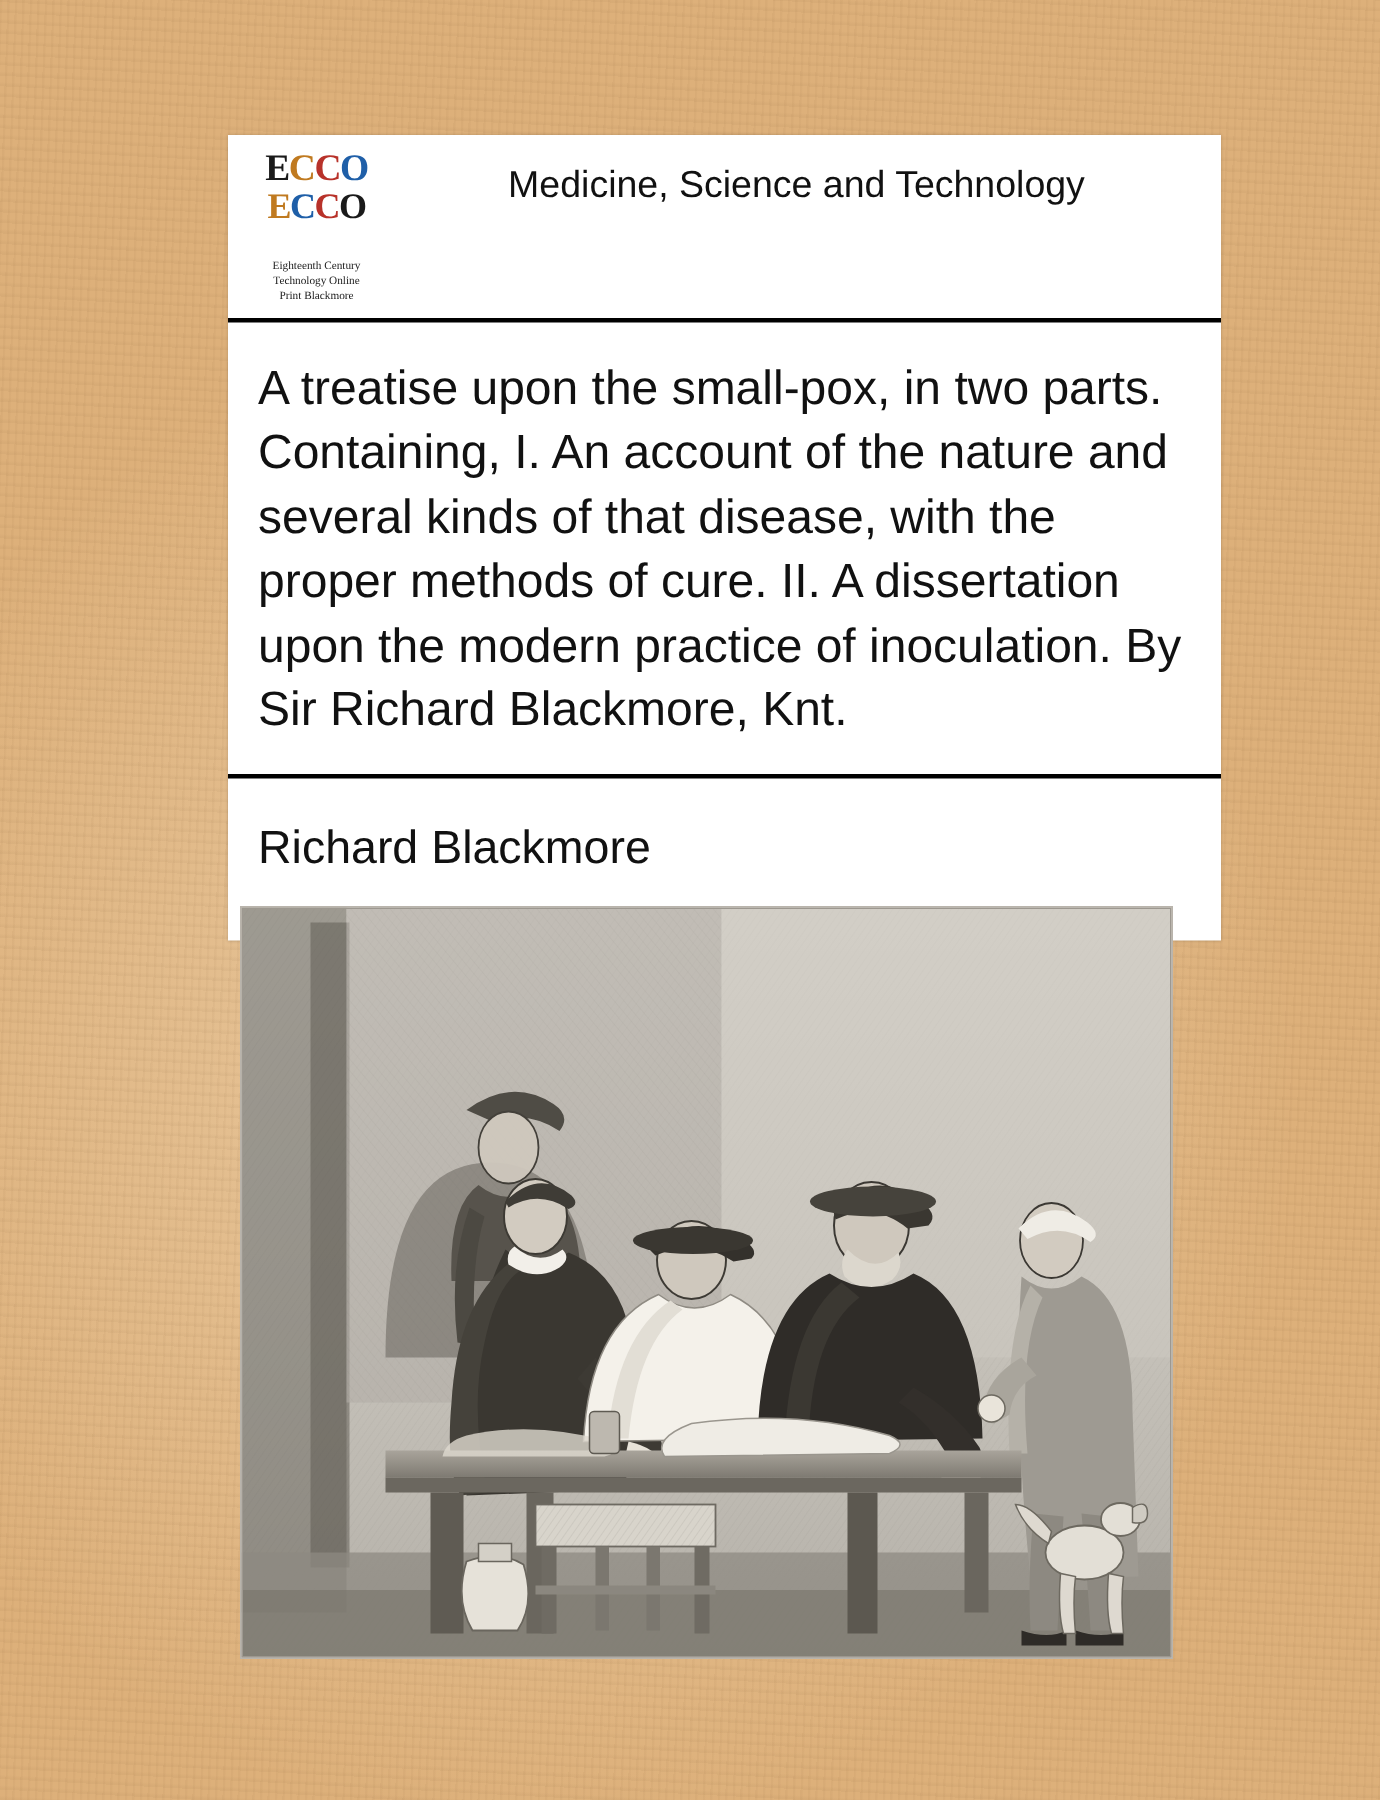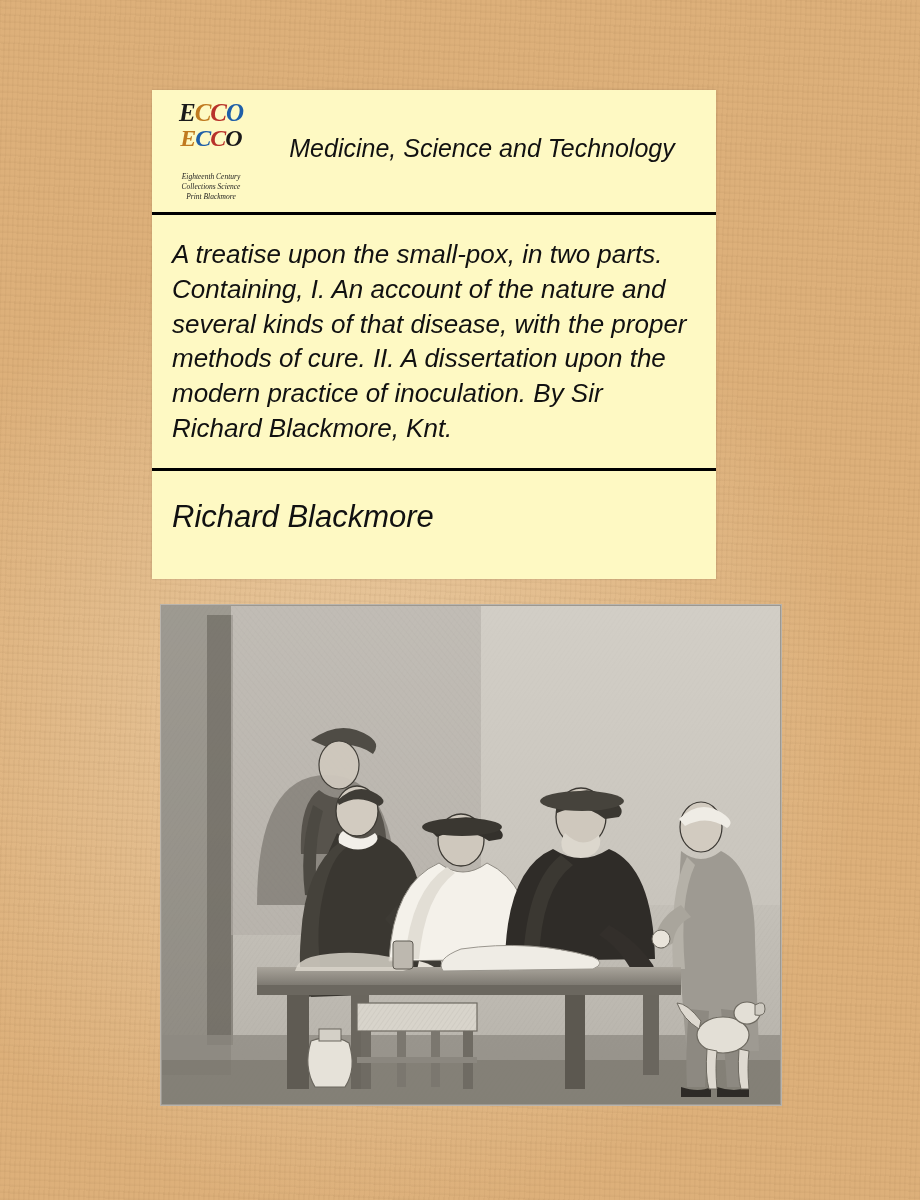--- a/index.html
+++ b/index.html
@@ -39,24 +39,23 @@
       repeating-linear-gradient(3deg, rgba(90,60,25,0.045) 0px, rgba(90,60,25,0.045) 1px, rgba(255,255,255,0) 3px, rgba(255,255,255,0) 7px),
       radial-gradient(circle at 40% 60%, rgba(255,248,230,0.35) 0%, rgba(255,248,230,0) 55%);
     pointer-events: none;
   }
 
   
   .cover {
     position: absolute;
     left: 152px;
     top: 90px;
-    width: 564px;
-    background: #fef9c3;
+    width: 662px;
+    background: #ffffff;
     box-shadow: 0 0 2px rgba(0,0,0,0.18);
-    font-style: italic;
   }
 
   
   .header-band {
     display: flex;
     align-items: stretch;
     border-bottom: 3px solid #000;
     min-height: 122px;
   }
   .ecco-logo {
@@ -98,38 +97,38 @@
     font-family: "Liberation Serif", serif;
     font-size: 7.5px;
     line-height: 1.35;
     color: #222;
     text-align: center;
     white-space: nowrap;
   }
   .header-title-wrap {
     flex: 1 1 auto;
     display: flex;
-    align-items: center;
     justify-content: center;
     padding: 6px 16px 10px 0;
+    margin-top: 12px;
   }
   .header-title {
     font-size: 25px;
     color: #111;
     text-align: center;
     line-height: 1.25;
   }
 
   
   .title-block {
     border-bottom: 3px solid #000;
     padding: 22px 26px 22px 20px;
   }
   .main-title {
-    font-size: 26px;
+    font-size: 32px;
     line-height: 1.34;
     color: #111;
   }
 
   
   .author-block {
     padding: 28px 20px 44px 20px;
   }
   .author-name {
     font-size: 31px;
@@ -161,21 +160,21 @@
   <div class="grain"></div>
 
   <div class="cover">
 
     <div class="header-band">
       <div class="ecco-logo">
         <div class="ecco-mark">E<span class="o1">C</span><span class="o2">C</span><span class="o3">O</span></div>
         <div class="ecco-mark-2"><span class="g1">E</span><span class="g2">C</span><span class="g3">C</span>O</div>
         <div class="ecco-sub">
           <div>Eighteenth Century</div>
-          <div>Collections Science</div>
+          <div>Technology Online</div>
           <div>Print Blackmore</div>
         </div>
       </div>
       <div class="header-title-wrap">
         <div class="header-title">Medicine, Science and Technology</div>
       </div>
     </div>
 
     <div class="title-block">
       <div class="main-title">A treatise upon the small-pox, in two parts. Containing, I. An account of the nature and several kinds of that disease, with the proper methods of cure. II. A dissertation upon the modern practice of inoculation. By Sir Richard Blackmore, Knt.</div>

